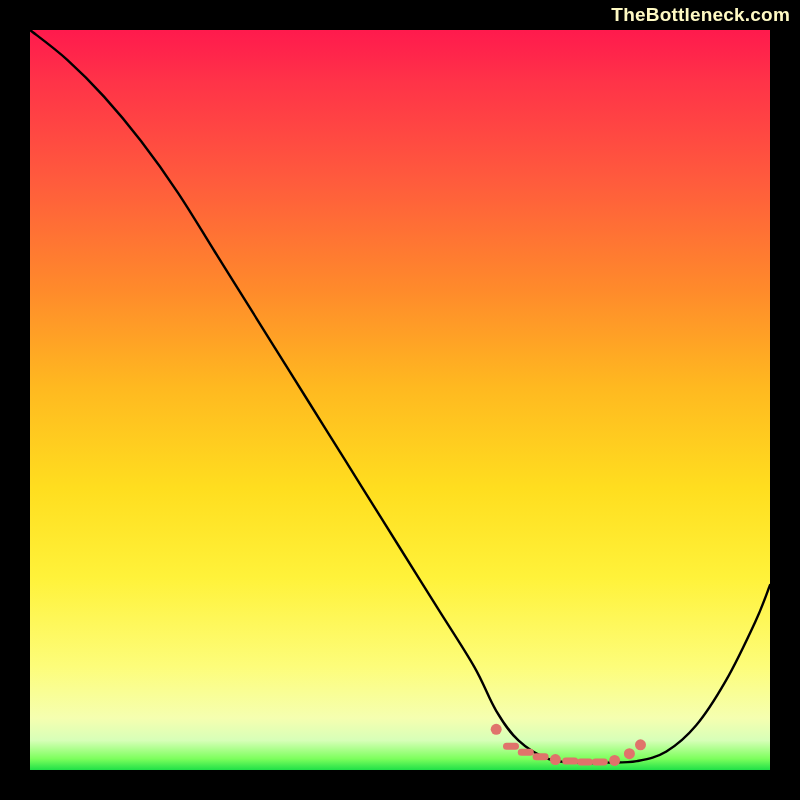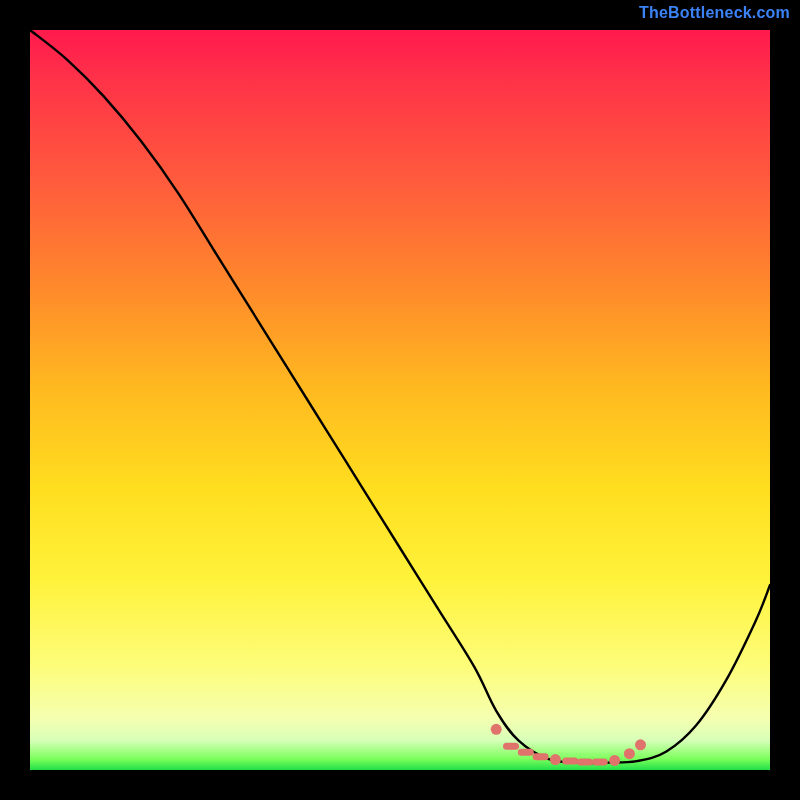--- a/index.html
+++ b/index.html
@@ -14,22 +14,22 @@
   .frame {
     position: relative;
     width: 800px;
     height: 800px;
     background: #000;
   }
   .watermark {
     position: absolute;
     top: 4px;
     right: 10px;
-    color: #3b82f6;
-    font-size: 16px;
+    color: #fef9c3;
+    font-size: 19px;
     font-weight: 600;
     letter-spacing: 0.2px;
     z-index: 10;
   }
   .plot {
     position: absolute;
     left: 30px;
     top: 30px;
     width: 740px;
     height: 740px;

